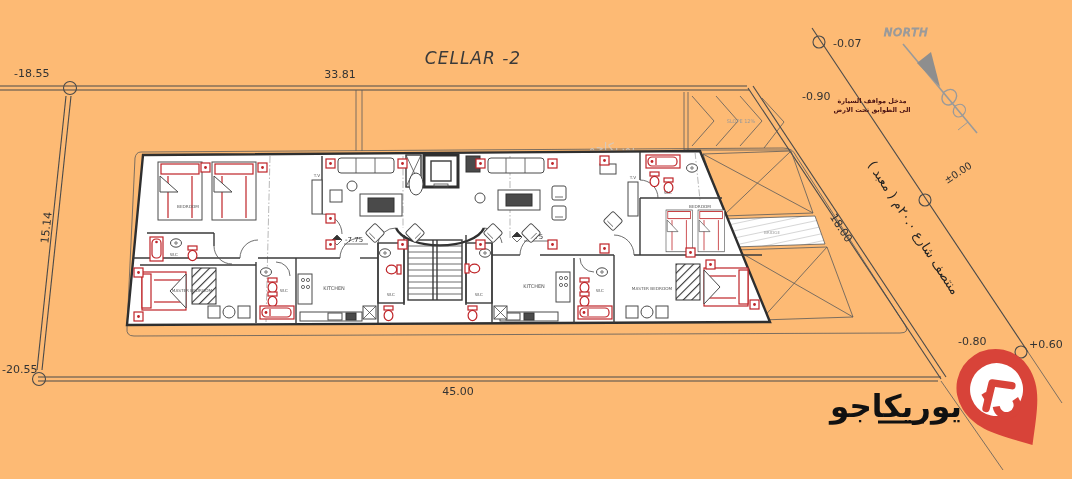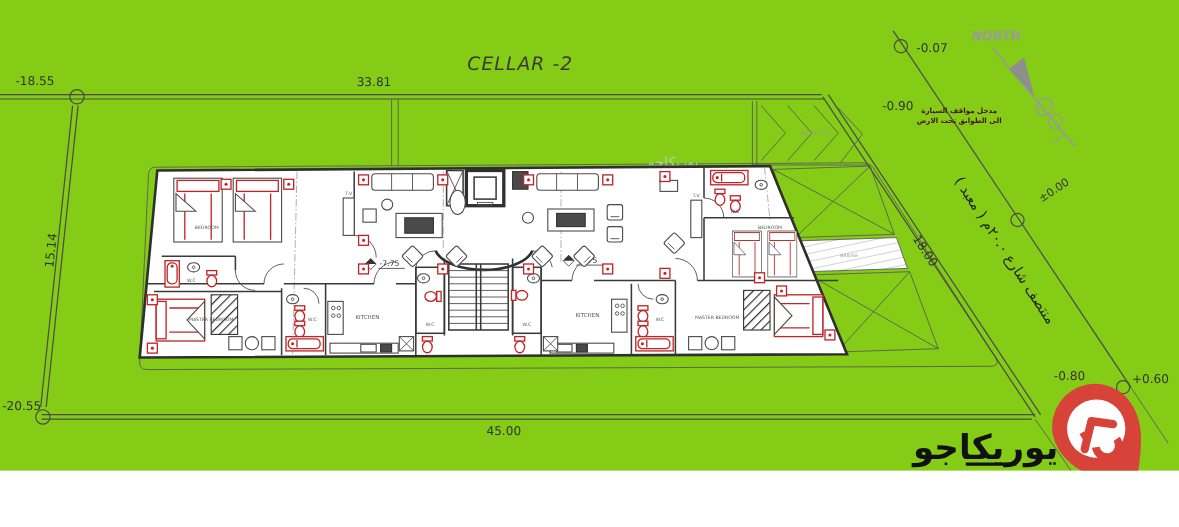--- a/index.html
+++ b/index.html
@@ -1,16 +1,16 @@
 <!DOCTYPE html>
 <html><head>
 <meta charset="utf-8">
 <style>
   html,body{margin:0;padding:0;background:#ffffff;}
-  .canvas{position:relative;width:1072px;height:428px;background:#84cc16;overflow:hidden;
+  .canvas{position:relative;width:1072px;height:479px;background:#fdba74;overflow:hidden;
           font-family:"DejaVu Sans",sans-serif;}
   svg{display:block;}
   
   .bnd{stroke:#4a4a4a;stroke-width:1.1;fill:none;}
   .thin{stroke:#5a5a5a;stroke-width:0.8;fill:none;}
   .wall{stroke:#2f2f2f;stroke-width:2.4;fill:#ffffff;}
   .w1{stroke:#3a3a3a;stroke-width:1.4;fill:none;}
   .w0{stroke:#4a4a4a;stroke-width:0.8;fill:none;}
   .furn{stroke:#4b4b4b;stroke-width:1;fill:#ffffff;}
   .dark{stroke:#333;stroke-width:1;fill:#4a4a4a;}

